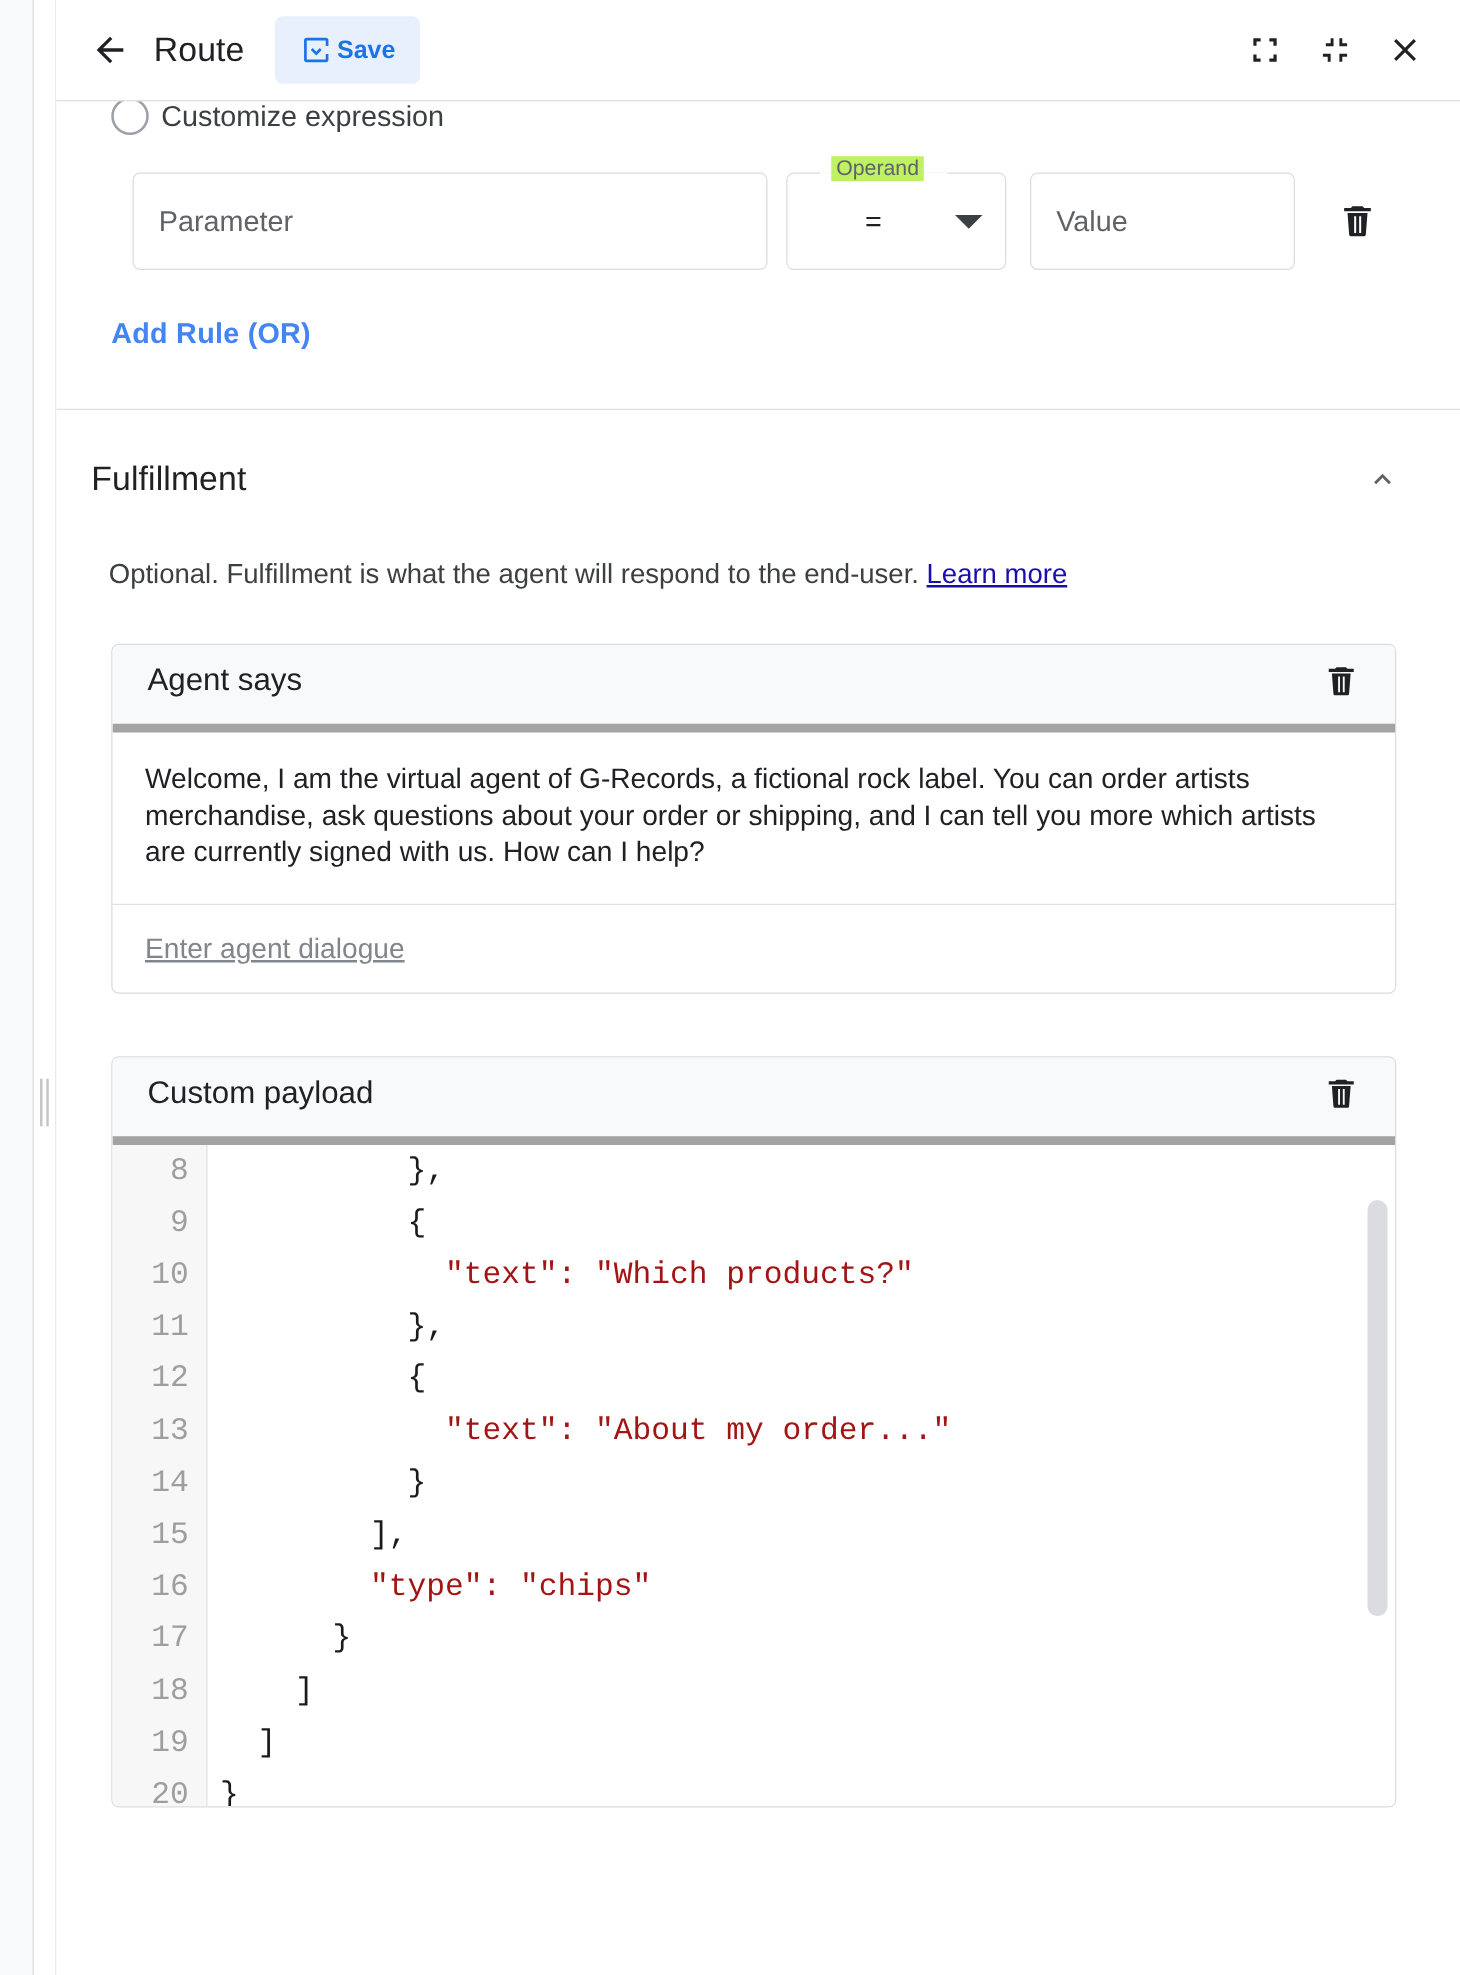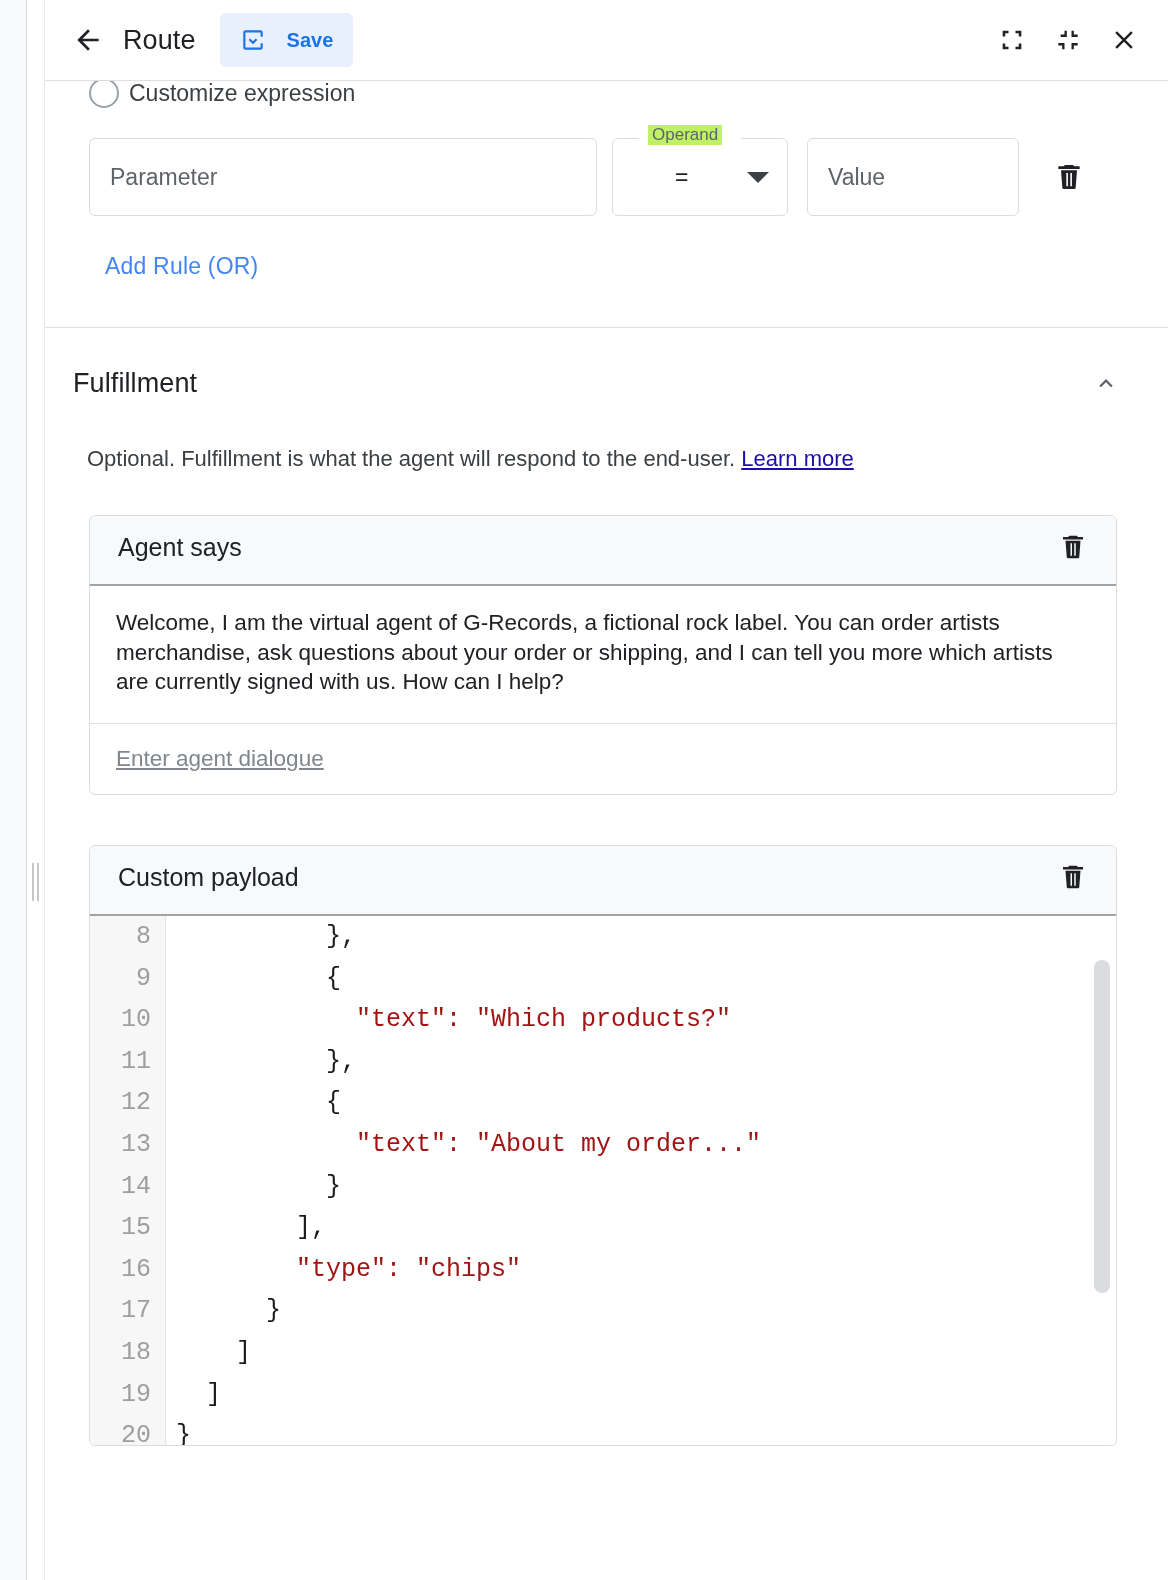--- a/index.html
+++ b/index.html
@@ -82,21 +82,21 @@
     color: #202124;
     margin-left: 18px;
     letter-spacing: .1px;
     white-space: nowrap;
   }
   .save-btn {
     margin-left: 24px;
     height: 54px;
     display: flex;
     align-items: center;
-    gap: 21px;
+    gap: 4px;
     background: #e8f0fe;
     border: none;
     border-radius: 6px;
     padding: 0 20px;
     color: #1a73e8;
     font-size: 20px;
     font-weight: bold;
     font-family: "Liberation Sans", sans-serif;
     cursor: pointer;
   }
@@ -152,21 +152,21 @@
     border-radius: 6px;
     display: flex;
     align-items: center;
     padding: 0 20px;
     background: #fff;
   }
   .field .ph {
     font-size: 23px;
     color: #5f6368;
   }
-  .param-field { width: 508px; }
+  .param-field { width: 508px; margin-left: 17px; }
   .value-field { width: 212px; }
 
   .operand-wrap {
     position: relative;
     width: 176px;
     height: 78px;
     margin-left: 15px;
     margin-right: 19px;
   }
   .operand-box {
@@ -207,25 +207,25 @@
   }
   .trash-btn {
     width: 56px; height: 78px;
     display: flex; align-items: center; justify-content: center;
     cursor: pointer;
     margin-left: 22px;
   }
 
   .add-rule {
     position: absolute;
-    left: 16px; top: 172px;
+    left: 0; top: 172px;
     padding-left: 44px;
     font-size: 23px;
     color: #4285f4;
-    font-weight: normal;
+    font-weight: bold;
     cursor: pointer;
     letter-spacing: .2px;
   }
 
   .section-divider {
     position: absolute;
     left: 0; top: 246px;
     width: 1123px;
     height: 1px;
     background: #e0e0e0;
@@ -270,21 +270,21 @@
     left: 44px;
     width: 1028px;
     border: 1px solid #dadce0;
     border-radius: 6px;
     background: #fff;
     overflow: hidden;
   }
   .card-head {
     height: 70px;
     background: #f8f9fa;
-    border-bottom: 2px solid #a3a3a3;
+    border-bottom: 7px solid #a3a3a3;
     display: flex;
     align-items: center;
     justify-content: space-between;
     padding: 0 18px 6px 28px;
   }
   .card-head-title {
     font-size: 25px;
     color: #202124;
   }
   .card-trash {

